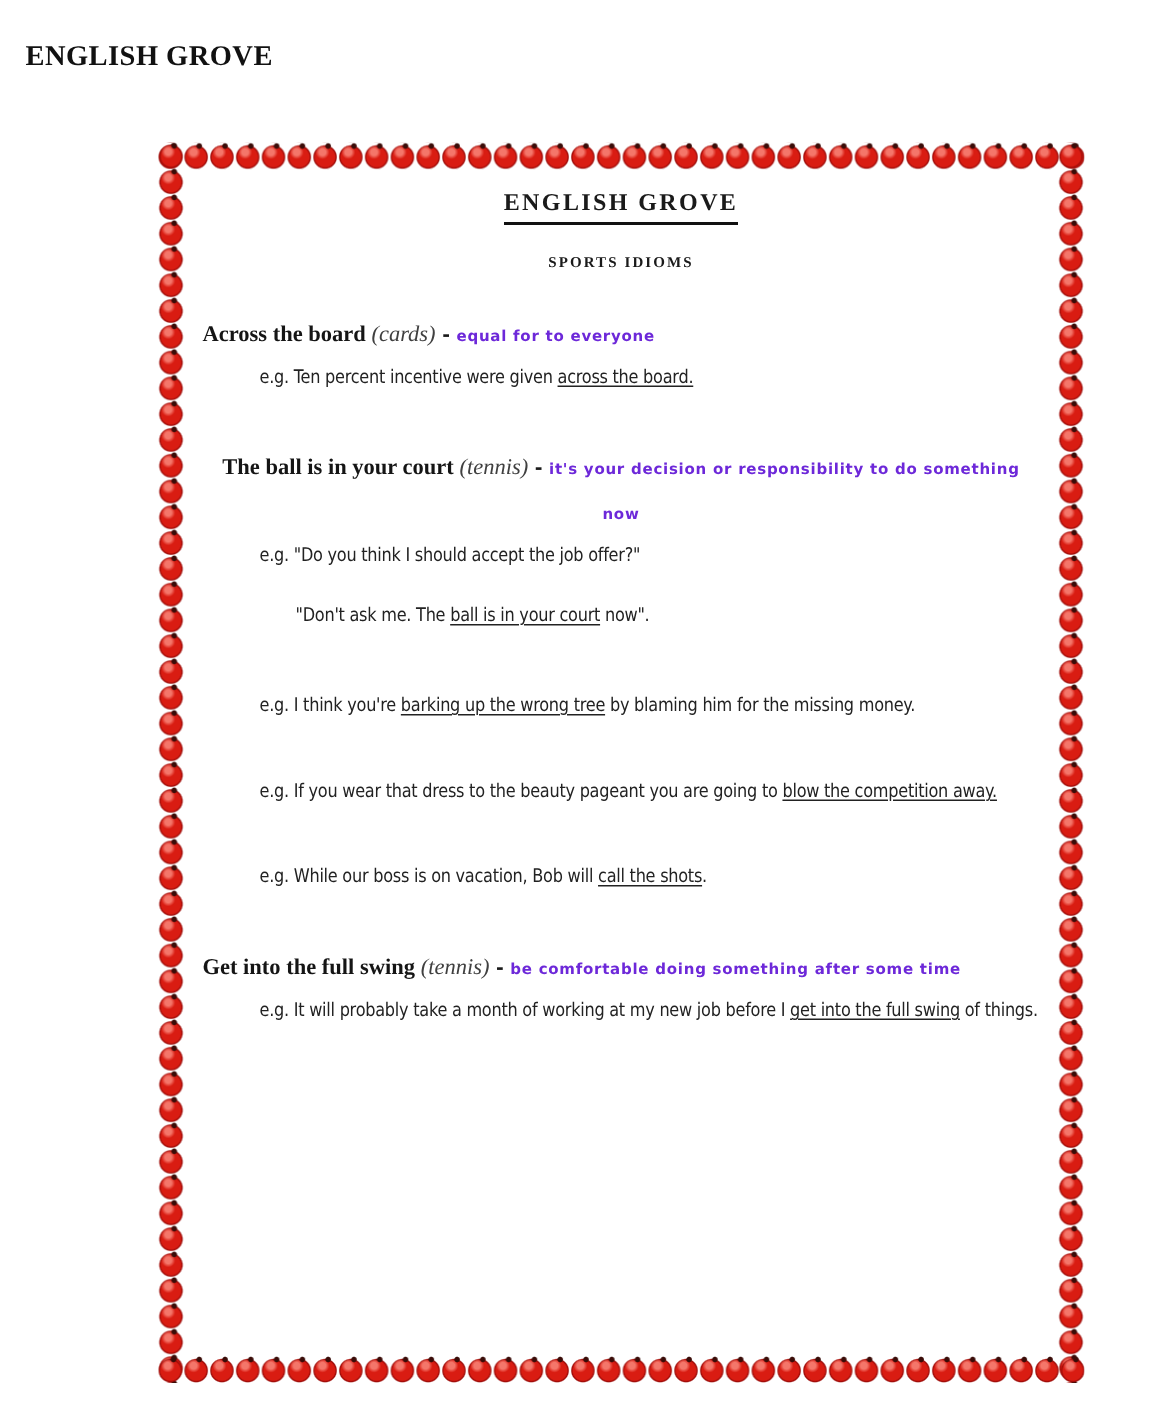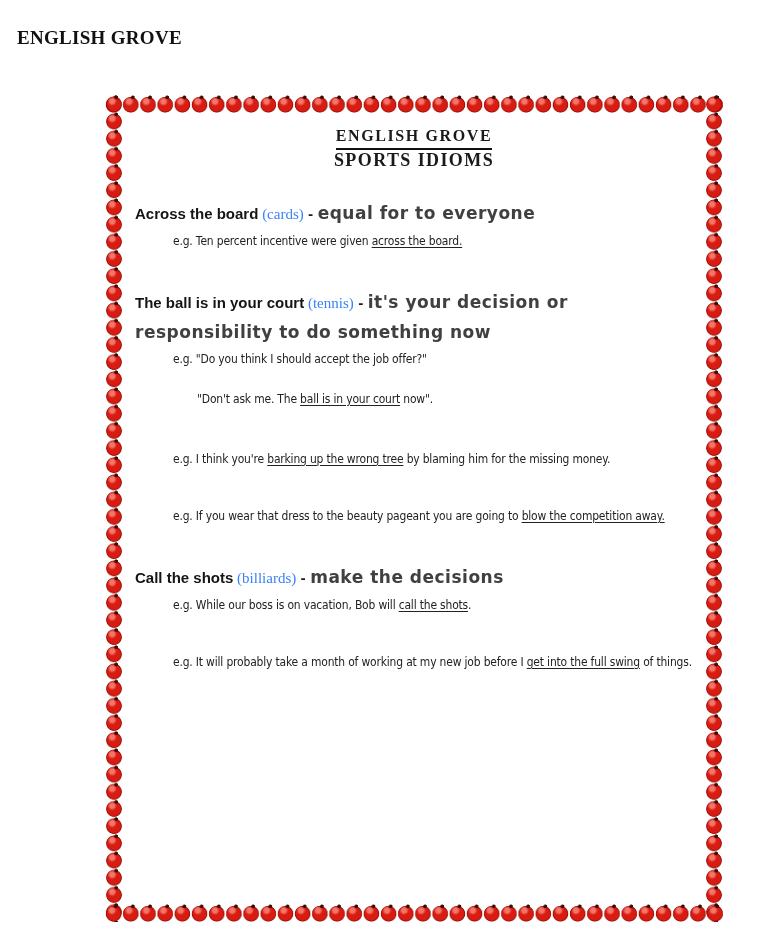--- a/index.html
+++ b/index.html
@@ -66,41 +66,42 @@
     display: inline-block;
     font-family: "Liberation Serif", serif;
     font-weight: bold;
     font-size: 16px;
     letter-spacing: 1.6px;
     padding-bottom: 3px;
     border-bottom: 2px solid #111;
   }
   .doc-subtitle {
     text-align: center;
+    margin-top: 20px;
     font-family: "Liberation Serif", serif;
     font-weight: bold;
-    font-size: 18px;
+    font-size: 10px;
     letter-spacing: 1.4px;
   }
 
   .entries { margin-top: 28px; }
 
   .entry { margin-bottom: 37px; }
   .entry.entry-tall { margin-bottom: 40px; }
 
   .head {
     font-size: 15px;
     line-height: 28px;
     white-space: pre-wrap;
   }
-  .head.centered { }
-  .idiom  { font-family: Liberation Sans, sans-serif; font-weight: bold; color: #151515; }
-  .origin { font-family: "Liberation Serif", serif; color: #3b82f6; margin-top: 40px; }
+  .head.centered { text-align: center; }
+  .idiom  { font-family: Liberation Serif, serif; font-weight: bold; color: #151515; }
+  .origin { font-family: "Liberation Serif", serif; font-style: italic; color: #404040; margin-top: 40px; }
   .dash   { font-family: "DejaVu Sans", sans-serif; font-weight: bold; font-size: 12.5px; }
-  .def    { font-family: "DejaVu Sans", sans-serif; font-weight: bold; font-size: 17px; letter-spacing: 0.5px; color: #404040; }
+  .def    { font-family: "DejaVu Sans", sans-serif; font-weight: bold; font-size: 10px; letter-spacing: 0.5px; color: #6d28d9; }
 
   .example {
     margin: 2px 0 0 38px;
     font-family: "DejaVu Sans", sans-serif;
     font-size: 12.5px;
     line-height: 20px;
     letter-spacing: -0.2px;
     color: #222;
     white-space: pre-wrap;
     width: 116%;
@@ -143,24 +144,24 @@
 
       <div class="entry">
         <p class="example"><span>e.g. </span><span>I think you're </span><span class="u">barking up the wrong tree</span><span> by blaming him for the missing money.</span></p>
       </div>
 
       <div class="entry">
         <p class="example"><span>e.g. </span><span>If you wear that dress to the beauty pageant you are going to </span><span class="u">blow the competition away.</span><span></span></p>
       </div>
 
       <div class="entry">
-        <p class="head"><span class="idiom">Call the shots</span><span class="origin"> (billiards)</span><span class="dash"> - </span><span class="def">make the decisions</span></p>
         <p class="example"><span>e.g. </span><span>While our boss is on vacation, Bob will </span><span class="u">call the shots</span><span>.</span></p>
       </div>
 
 
       <div class="entry">
+        <p class="head"><span class="idiom">Get into the full swing</span><span class="origin"> (tennis)</span><span class="dash"> - </span><span class="def">be comfortable doing something after some time</span></p>
         <p class="example"><span>e.g. </span><span>It will probably take a month of working at my new job before I </span><span class="u">get into the full swing</span><span> of things.</span></p>
       </div>
 
     </div>
   </div>
 </div>
 
 </body></html>

